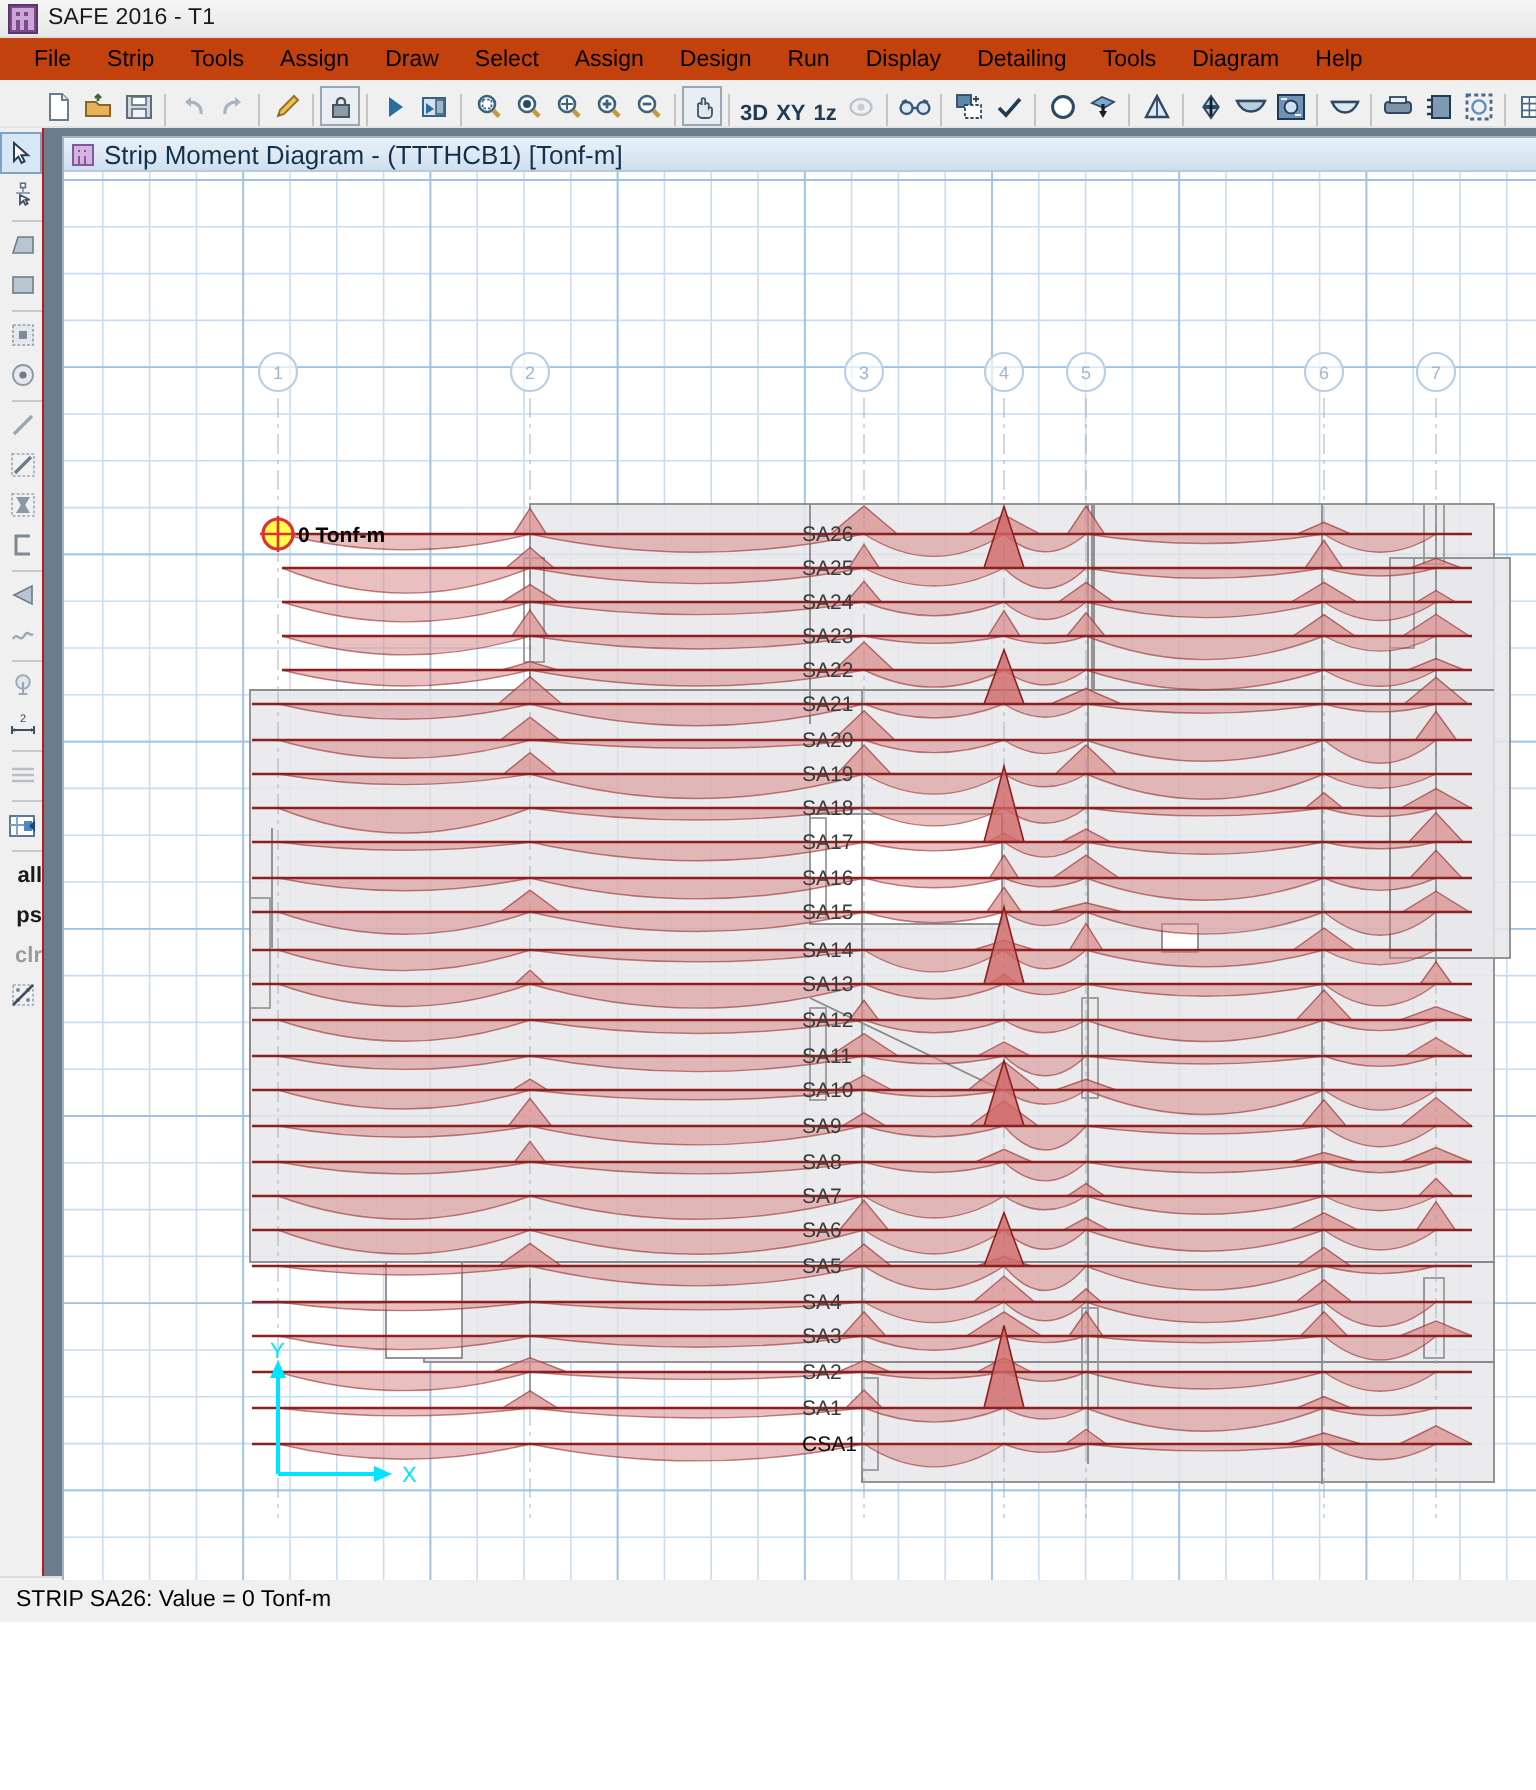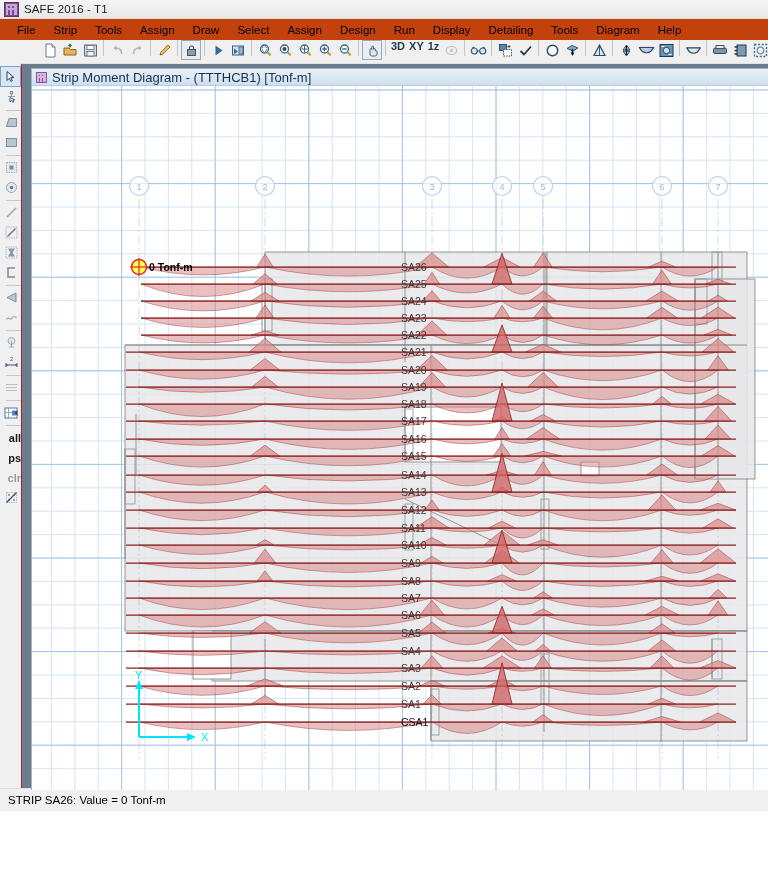--- a/index.html
+++ b/index.html
@@ -73,25 +73,24 @@
     color: #000;
     cursor: default;
     white-space: nowrap;
   }
 
   
   .toolbar {
     height: 23px;
     background: #f0f0f0;
     display: flex;
-    align-items: flex-start;
+    align-items: flex-end;
     padding-left: 19px;
     flex: 0 0 auto;
     border-bottom: 1px solid #e3e3e3;
-    margin-left: 21px;
   }
   .tb-btn {
     width: 20px; height: 20px;
     display: inline-flex;
     align-items: center;
     justify-content: center;
     position: relative;
     flex: 0 0 auto;
   }
   .tb-btn.framed {

